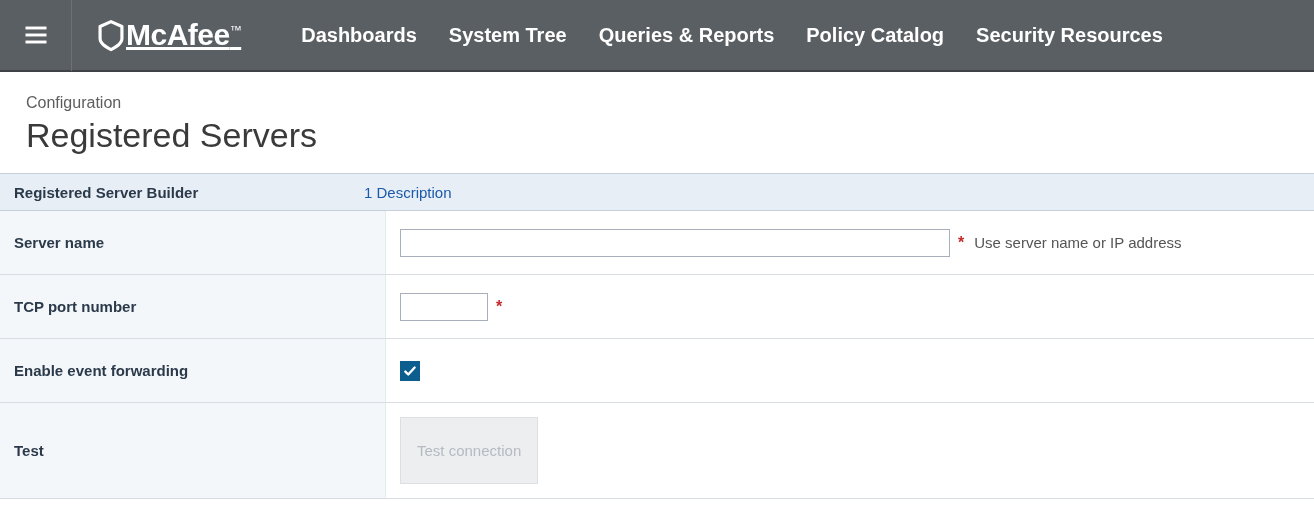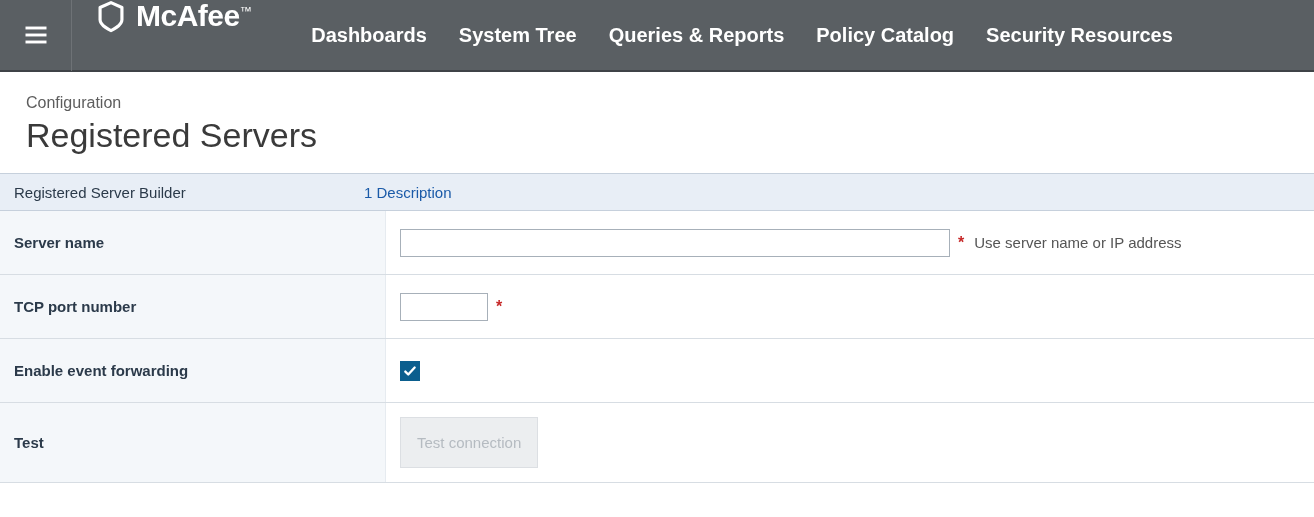--- a/index.html
+++ b/index.html
@@ -19,23 +19,24 @@
     height: 72px;
     display: flex;
     align-items: center;
     justify-content: center;
     border-right: 1px solid #6e7276;
     cursor: pointer;
   }
   .hamburger svg { width: 28px; height: 28px; }
   .brand {
     display: flex;
+    align-items: center;
     padding: 0 30px 0 24px;
     height: 72px;
-    gap: 10px;
+    text-decoration: underline;
   }
   .brand-text {
     font-size: 30px;
     font-weight: 700;
     letter-spacing: -0.5px;
     color: #fff;
   }
   .brand-tm { font-size: 12px; vertical-align: super; font-weight: 400; }
   .nav-items {
     display: flex;
@@ -70,21 +71,21 @@
     background: #e8eef6;
     border-top: 1px solid #c6d0dc;
     border-bottom: 1px solid #c6d0dc;
     height: 38px;
     align-items: center;
   }
   .builder-title {
     width: 350px;
     padding-left: 14px;
     font-size: 15px;
-    font-weight: 400;
+    font-weight: 700;
     color: #2b3a4a;
   }
   .builder-step {
     font-size: 15px;
     color: #1a5aa8;
     padding-left: 14px;
   }
 
   
   .form-row {
@@ -129,21 +130,21 @@
     display: inline-flex;
     align-items: center;
     justify-content: center;
     cursor: pointer;
   }
 
   .btn-disabled {
     background: #eceef0;
     border: 1px solid #dcdfe3;
     color: #b5bbc1;
-    padding: 16px 16px;
+    padding: 24px 16px;
     font-size: 15px;
     cursor: default;
   }
 </style>
 </head>
 <body>
 
 <div class="navbar">
   <div class="hamburger">
     <svg viewBox="0 0 24 24" fill="none" stroke="#fff" stroke-width="2.5">

